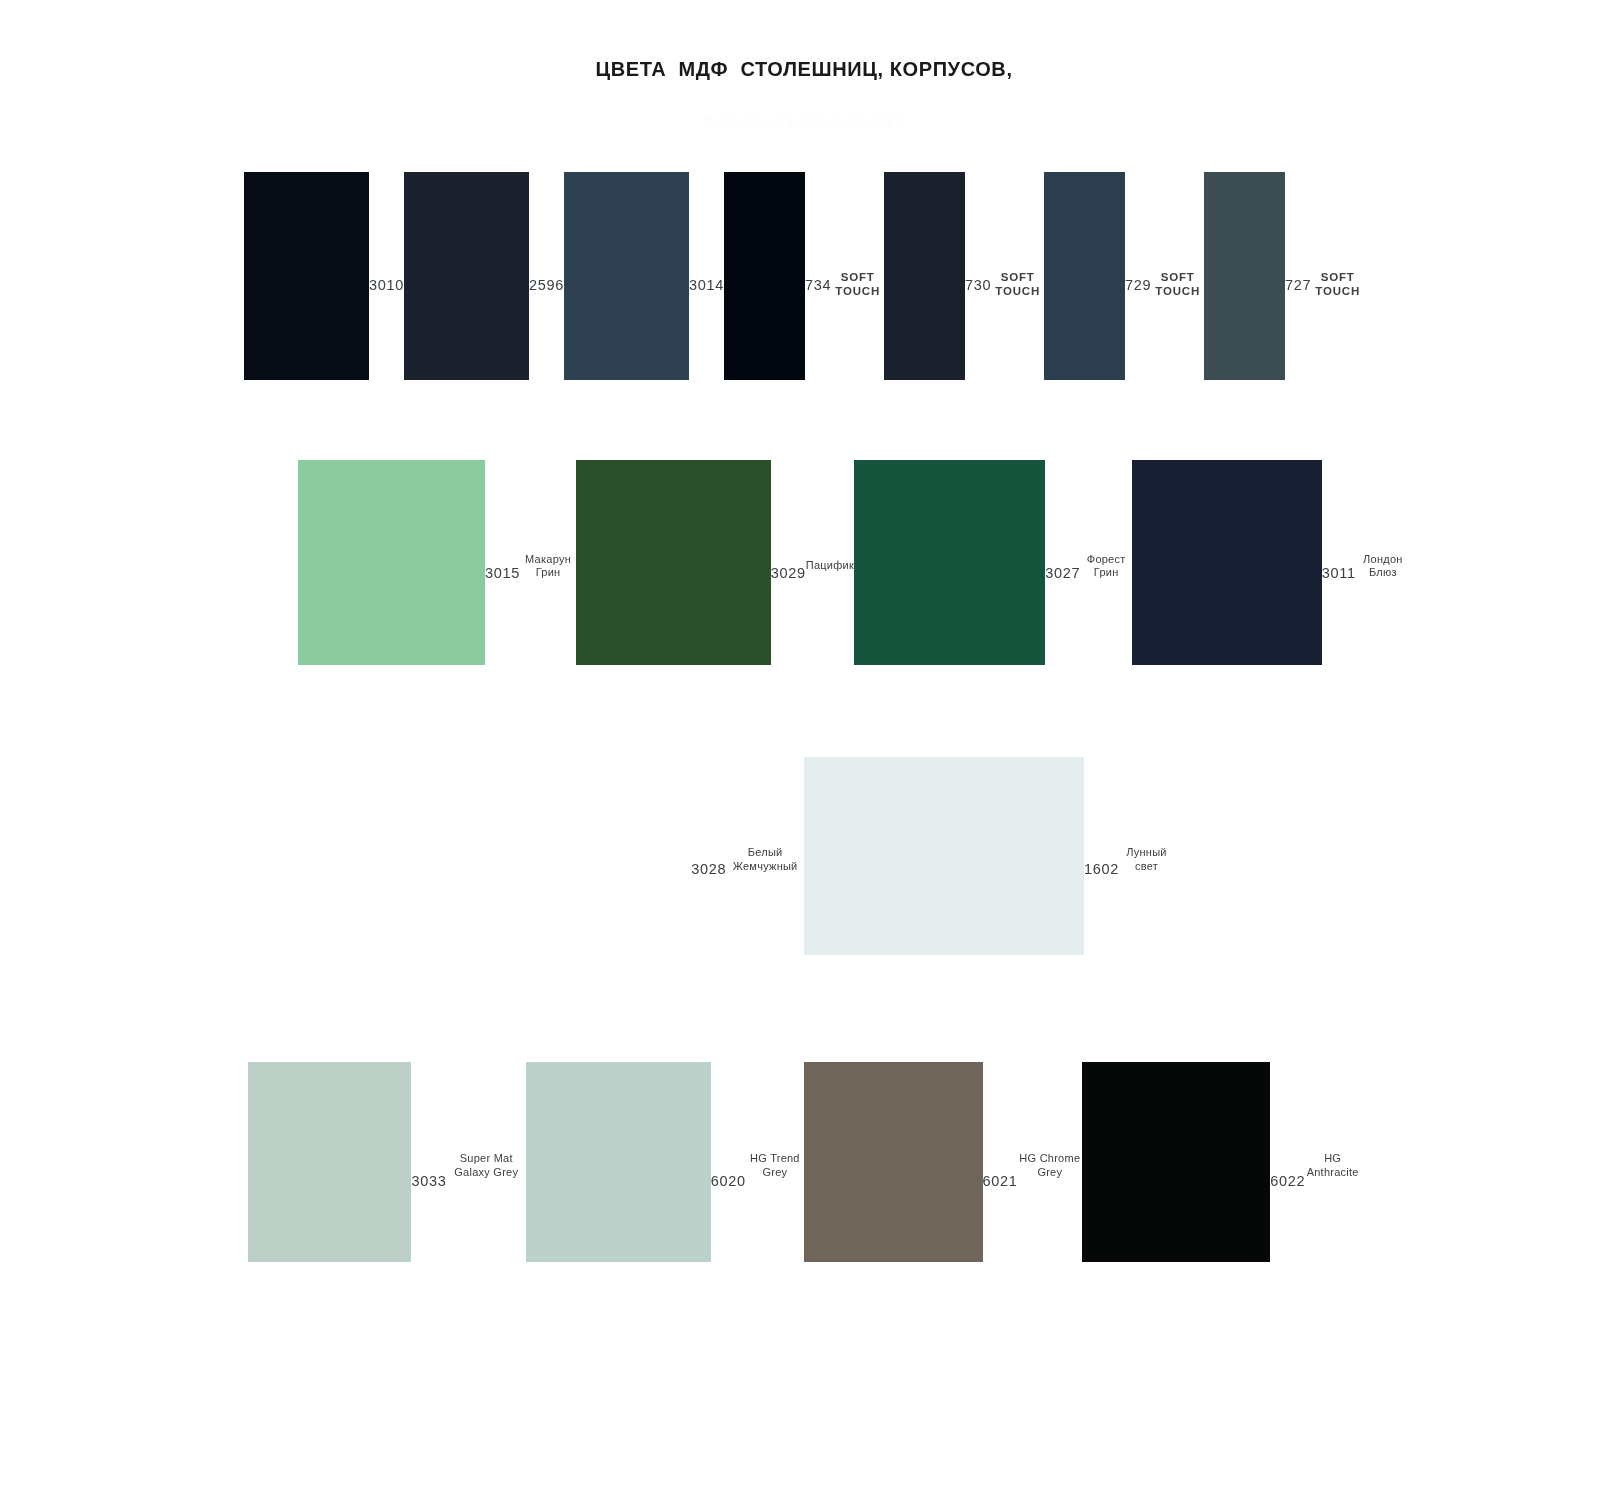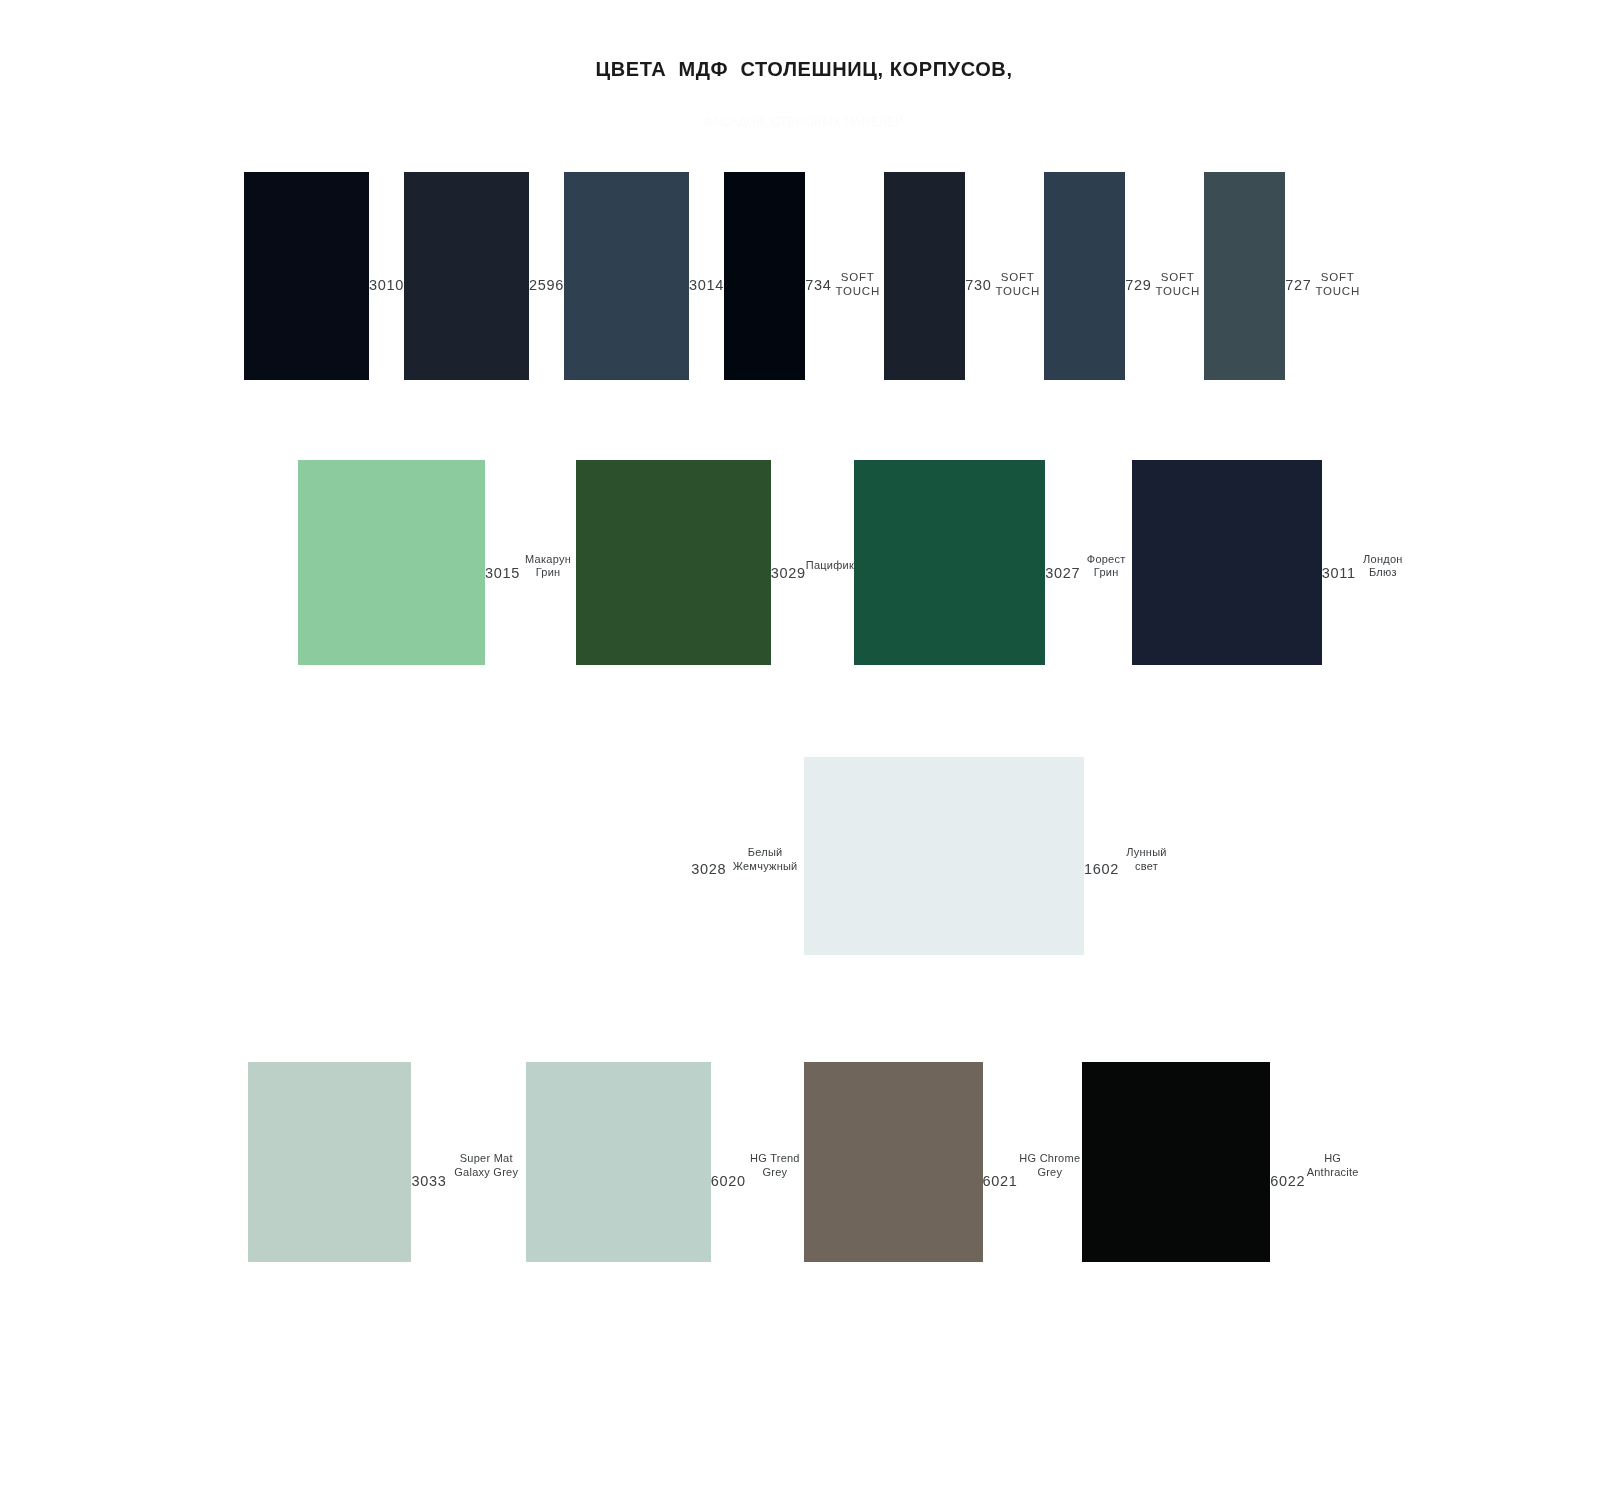--- a/index.html
+++ b/index.html
@@ -82,21 +82,21 @@
     text-align: center;
     line-height: 1.2;
     margin-top: 6px;
   }
 
   
   .row-1 { position: absolute; top: 172px; left: 0; }
   .row-1 .cell { width: 160px; }
   .row-1 .swatch { width: 127px; height: 208px; }
   .row-1 .code { margin-top: 20px; }
-  .row-1 .cname { margin-top: 17px; font-size: 11.5px; letter-spacing: 0.8px; }
+  .row-1 .cname { margin-top: 17px; font-size: 11.5px; letter-spacing: 0.8px; font-weight: bold; }
 
   
   .row-2 { position: absolute; top: 460px; left: 8px; padding-left: 42px; }
   .row-2 .cell { width: 278px; }
   .row-2 .swatch { width: 247px; height: 205px; }
   .row-2 .code { margin-top: 23px; }
   .row-2 .cname { margin-top: 7px; }
 
   
   .row-3 { position: absolute; top: 757px; left: 0; }

